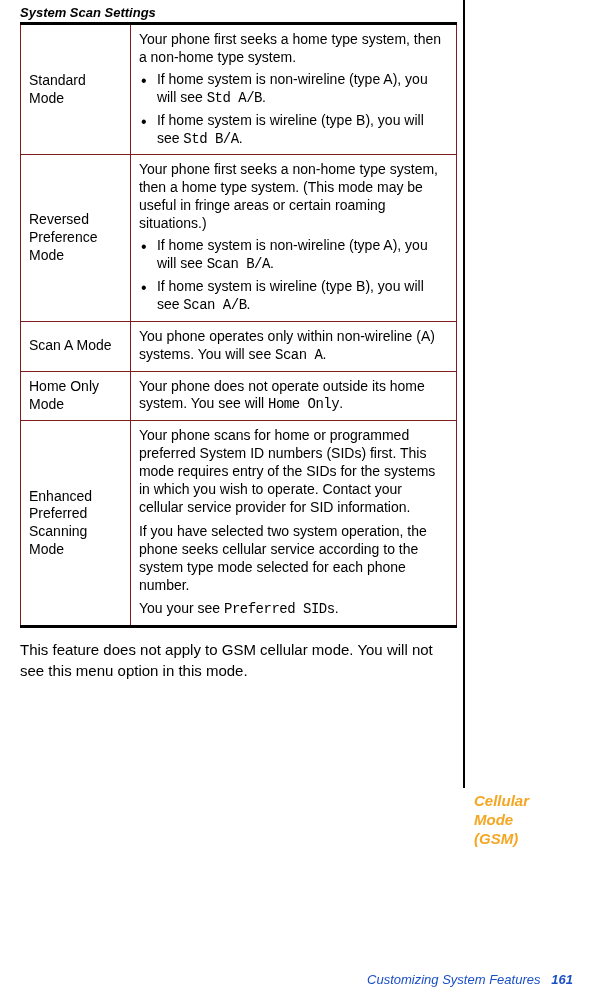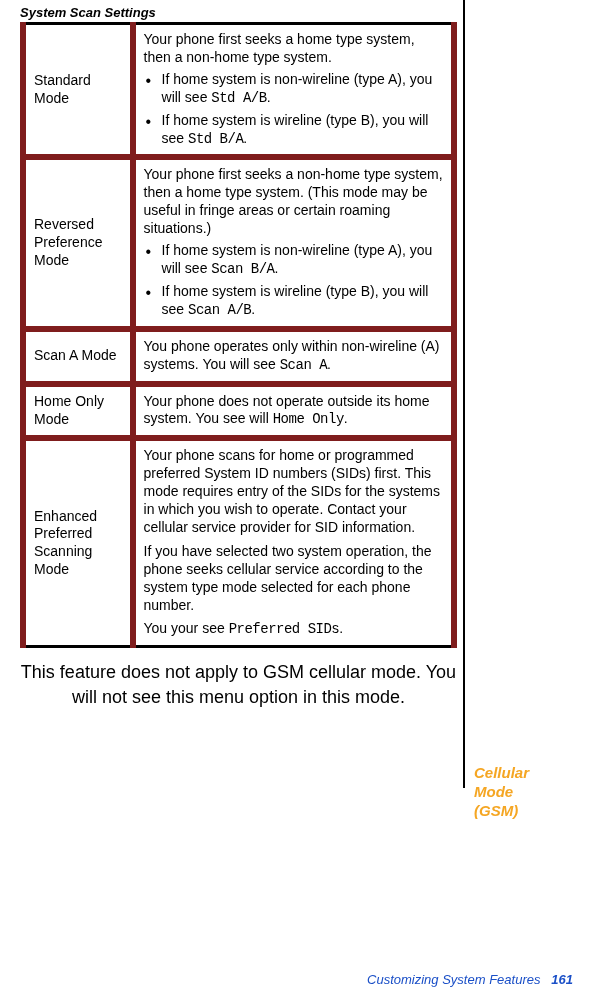--- a/index.html
+++ b/index.html
@@ -2,31 +2,31 @@
 <html><head>
 <meta charset="utf-8">
 <style>
   * { box-sizing: border-box; margin: 0; padding: 0; }
   html, body { width: 595px; height: 1003px; font-family: Arial, Helvetica, sans-serif; background: #fff; color: #000; }
   .page { position: relative; width: 595px; height: 1003px; padding: 0; }
   .heading { font-style: italic; font-weight: bold; font-size: 13px; padding: 5px 0 6px 20px; }
   .divider-vert { position: absolute; top: 0; left: 463px; width: 2px; height: 788px; background: #000; }
   .content-left { position: absolute; left: 20px; top: 22px; width: 437px; }
   .tbl { border-collapse: collapse; width: 437px; }
-  .tbl td { border: 6px solid #7f1d1d; padding: 6px 8px; vertical-align: top; font-size: 14px; line-height: 1.28; }
+  .tbl td { border: 1px solid #7f1d1d; padding: 6px 8px; vertical-align: top; font-size: 14px; line-height: 1.28; }
   .tbl tr:first-child td { border-top: 3px solid #000; }
   .tbl tr:last-child td { border-bottom: 3px solid #000; }
   .mode-col { width: 110px; vertical-align: middle !important; }
   .desc-col { width: 327px; }
   .bullet-list { list-style: none; margin-top: 4px; }
   .bullet-list li { position: relative; padding-left: 18px; margin-top: 4px; }
   .bullet-list li::before { content: "•"; position: absolute; left: 2px; top: 0; font-size: 16px; }
   .mono { font-family: "Courier New", Courier, monospace; letter-spacing: -0.5px; }
-  .note { margin-top: 12px; font-size: 18px; line-height: 1.35; width: 437px; text-align: center; }
-  .side-label { position: absolute; left: 474px; top: 764px; width: 100px; font-size: 15px; font-weight: bold; font-style: italic; color: #f5a623; line-height: 1.25; }
+  .note { margin-top: 12px; font-size: 15px; line-height: 1.35; width: 437px; }
+  .side-label { position: absolute; left: 474px; top: 792px; width: 100px; font-size: 15px; font-weight: bold; font-style: italic; color: #f5a623; line-height: 1.25; }
   .footer { position: absolute; bottom: 16px; right: 22px; font-size: 13px; font-style: italic; color: #1a4fc7; }
   .footer .pn { font-weight: bold; margin-top: 36px; }
   .para-space { margin-top: 6px; }
 </style>
 </head>
 <body>
 
 <div class="page">
   <div class="heading">System Scan Settings</div>
   <div class="divider-vert"></div>

